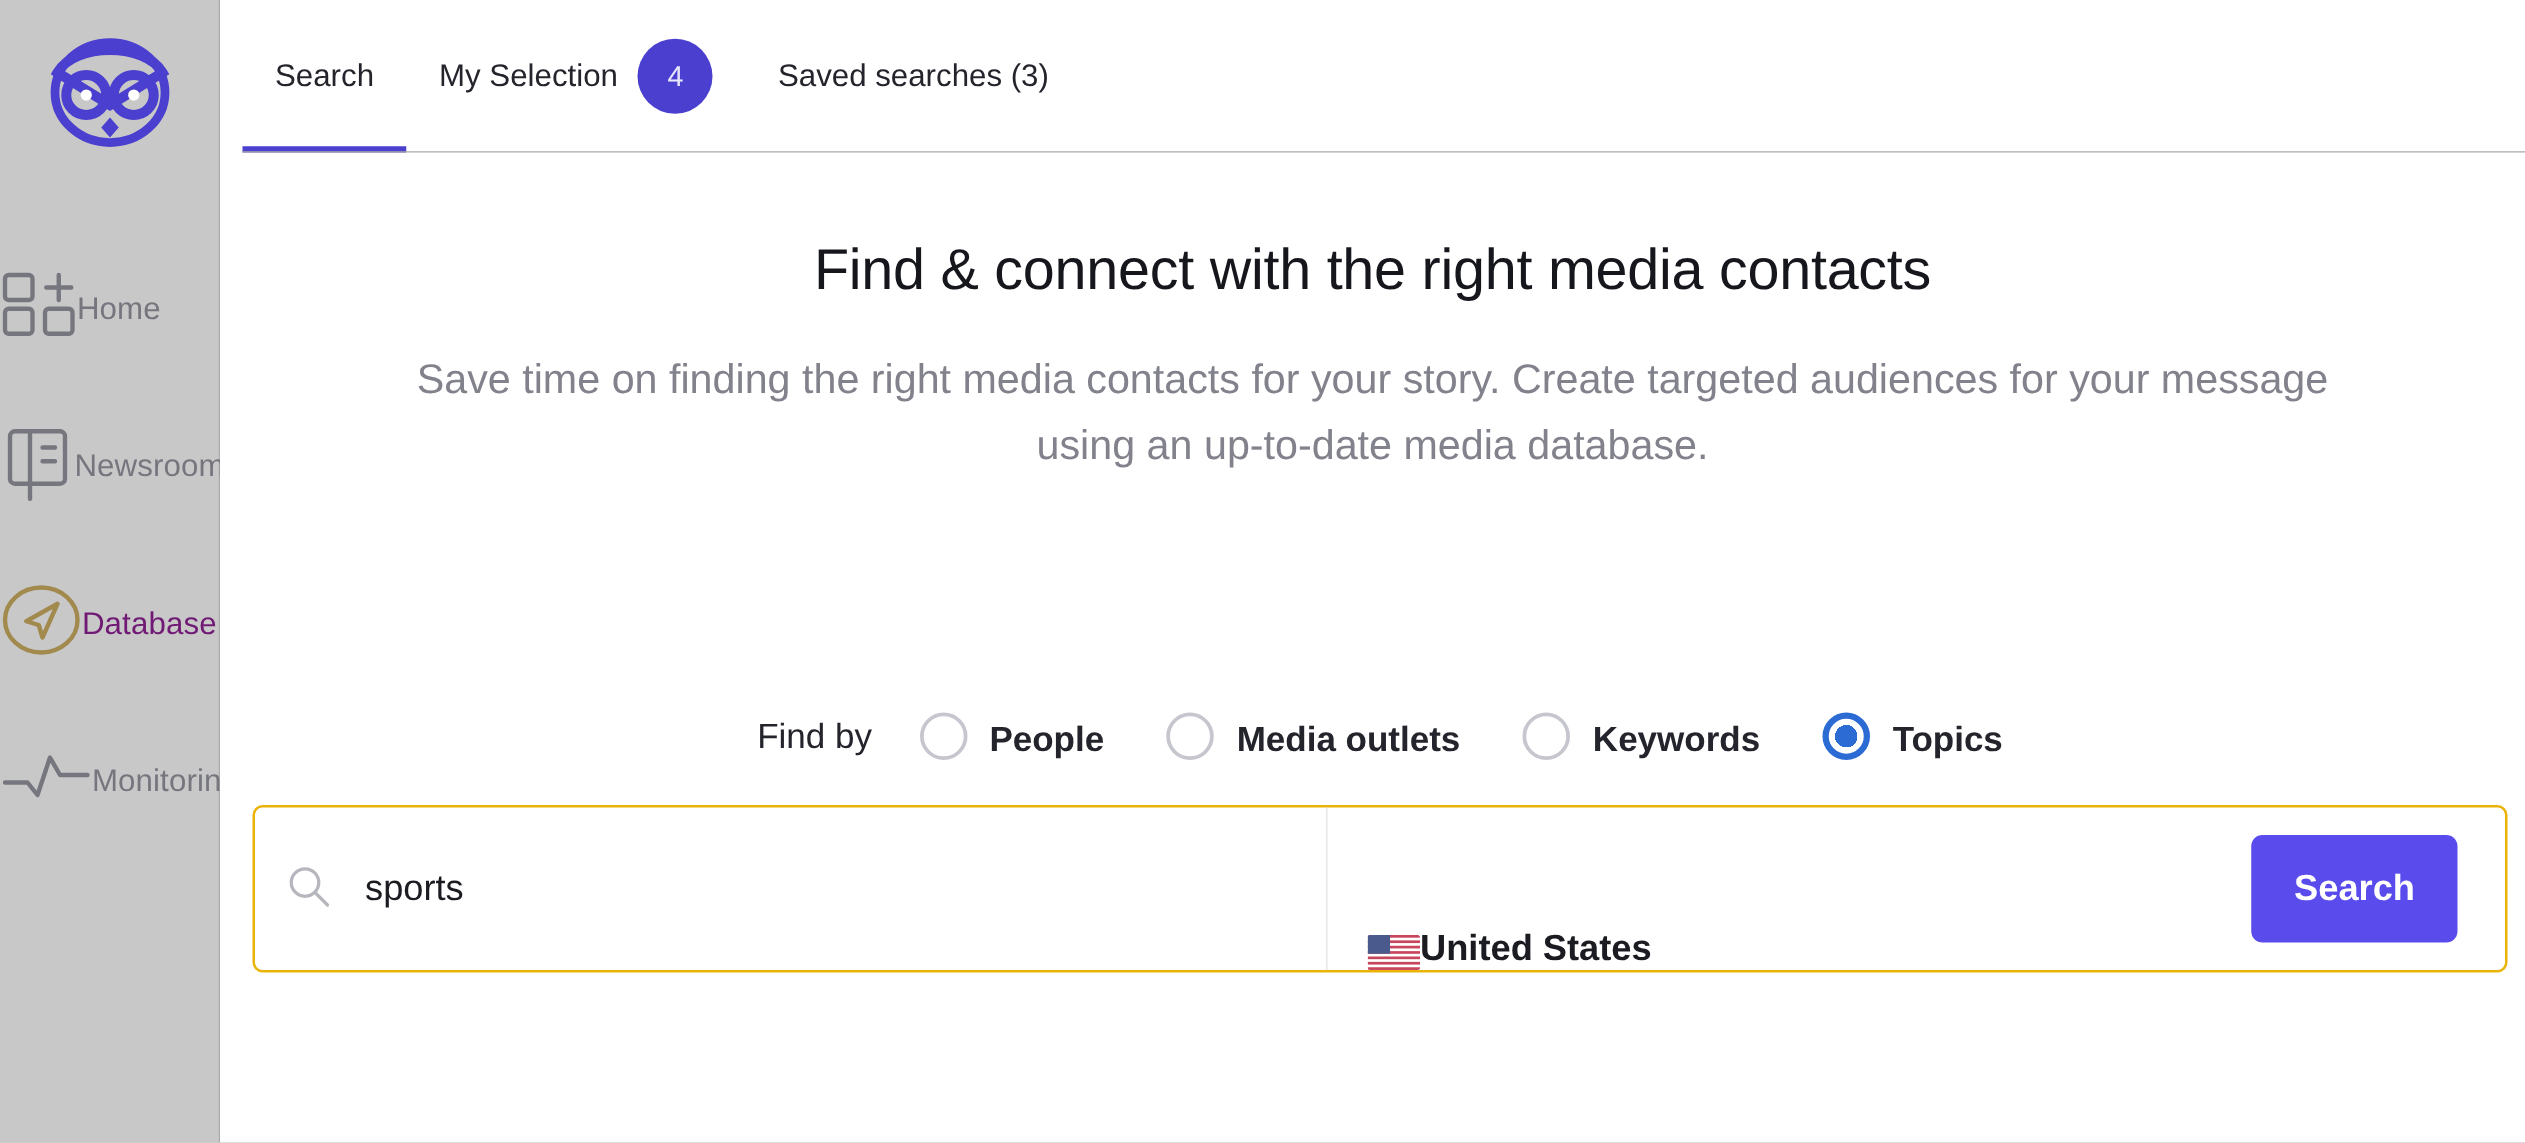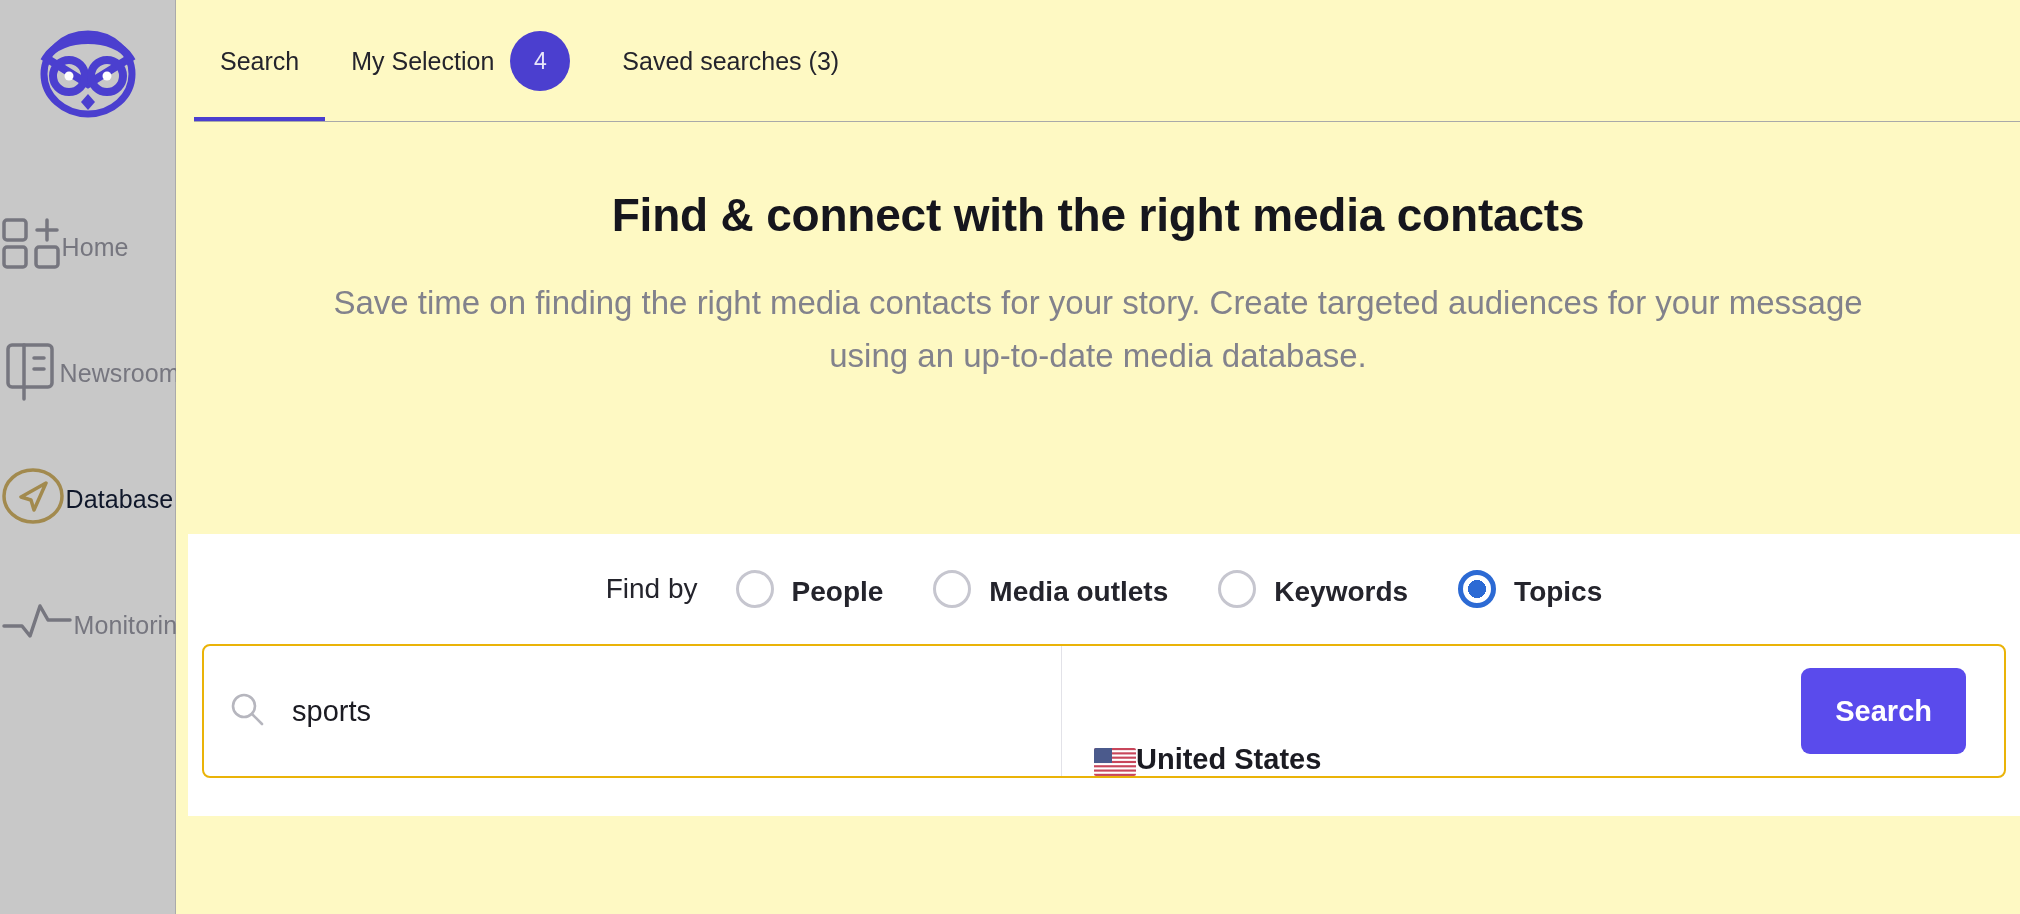--- a/index.html
+++ b/index.html
@@ -67,29 +67,29 @@
 
   .nav-label {
     margin-top: 6px;
     font-size: 25px;
     line-height: 30px;
     color: #76767f;
     letter-spacing: 0.1px;
   }
 
   .nav-item.active .nav-label {
-    color: #0f172a;
+    color: #701a75;
   }
 
   
   .main {
     flex: 1 1 auto;
     position: relative;
     height: 914px;
-    background: #fef9c3;
+    background: #ffffff;
     overflow: hidden;
   }
 
   
   .tabbar {
     position: relative;
     height: 122px;
     padding-left: 18px;
     display: flex;
     align-items: center;
@@ -140,21 +140,21 @@
   }
 
   
   .hero {
     text-align: center;
     padding-top: 66px;
   }
 
   .hero-title {
     font-size: 46px;
-    font-weight: bold;
+    font-weight: normal;
     color: #16161d;
     letter-spacing: -0.2px;
   }
 
   .hero-sub {
     margin: 34px auto 0;
     max-width: 1600px;
     font-size: 33px;
     line-height: 53px;
     color: #82828c;

